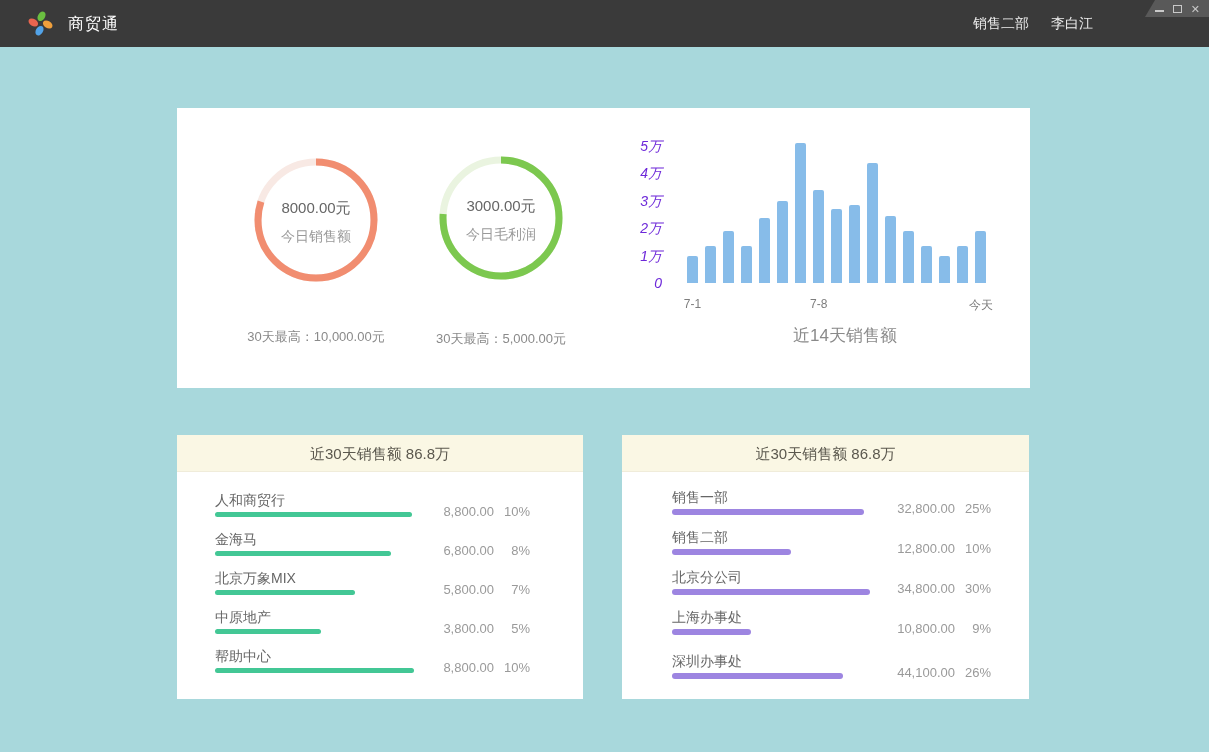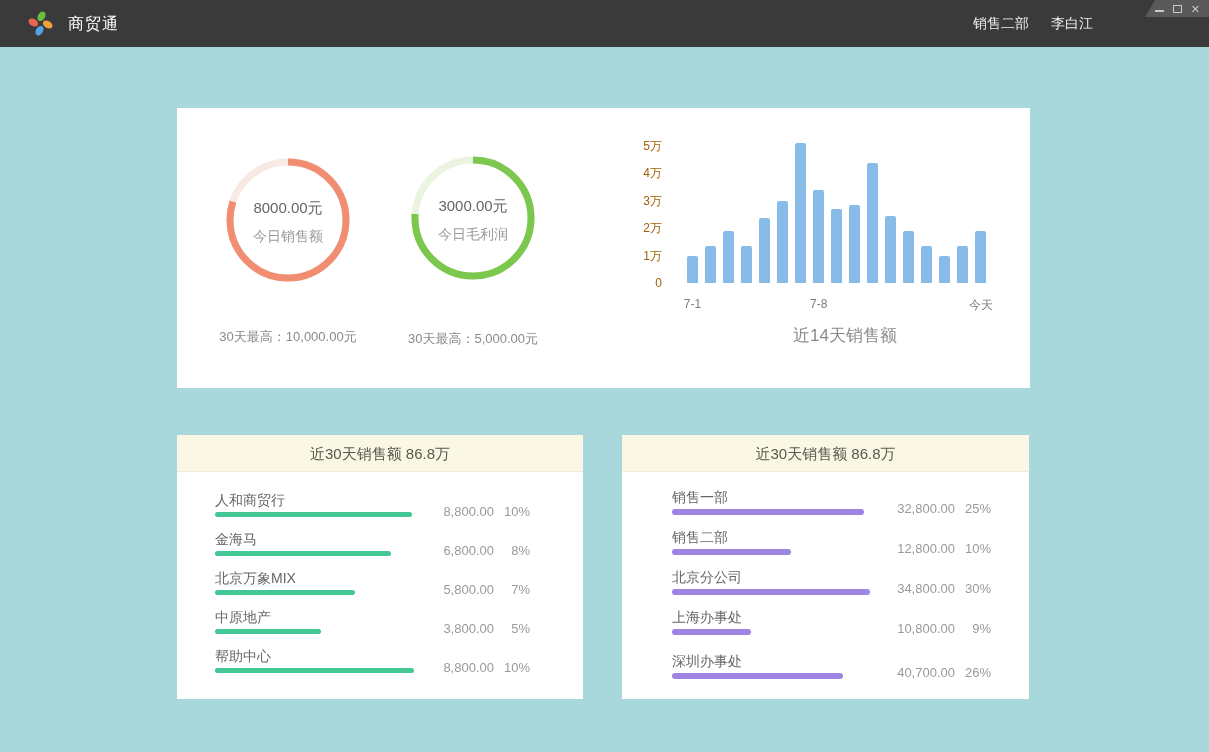--- a/index.html
+++ b/index.html
@@ -21,36 +21,36 @@
   .wc-max-glyph  { display:block; width:9px; height:8px; border:1px solid #c9c9c9; }
   .wc-close      { color:#c9c9c9; font-size:11px; line-height:12px; }
 
   
   .card { position:absolute; background:#ffffff; }
   .top-card   { left:177px; top:108px; width:853px; height:280px; }
   .rank-card-left  { left:177px; top:435px; width:406px; height:264px; }
   .rank-card-right { left:622px; top:435px; width:407px; height:264px; }
 
   
-  .gauge { position:absolute; width:124px; height:124px; }
+  .gauge { position:absolute; width:124px; height:124px;margin-left:28px; }
   #gauge-0 { left:49px;  top:50px; }
   #gauge-1 { left:234px; top:48px; }
   .gauge svg { position:absolute; left:0; top:0; }
   .gauge-text { position:absolute; left:-20px; right:-20px; top:41px; text-align:center; }
   .gauge-value { font-size:15px; color:#666; }
   .gauge-label { font-size:14px; color:#999; margin-top:10px; }
   .gauge-caption { position:absolute; left:50%; transform:translateX(-50%); width:280px;
                    text-align:center; font-size:13px; color:#8a8a8a; line-height:16px; }
   #gauge-0 .gauge-caption { top:171px; }
   #gauge-1 .gauge-caption { top:175px; }
 
   
   .chart { position:absolute; left:0; top:0; width:853px; height:280px; }
   .chart .ylabel { position:absolute; left:415px; width:70px; text-align:right;
-                   font-size:12px; color:#a16207; line-height:16px; }
+                   font-size:14px; color:#6d28d9; line-height:16px;font-style:italic; }
   .chart .plot { position:absolute; left:510px; top:34px; width:312px; height:141px; }
   .chart .bar { position:absolute; bottom:0; width:11px; background:#87bce9; border-radius:2px 2px 0 0; }
   .chart .xlabel { position:absolute; width:60px; text-align:center; top:189px;
                    font-size:12px; color:#7d7d7d; }
   .chart-caption { position:absolute; left:518px; top:220px; width:300px; text-align:center;
                    font-size:17px; color:#8a8a8a; line-height:16px; }
 
   
   .rank-header { position:absolute; left:0; top:0; right:0; height:37px; background:#faf7e4;
                  border-bottom:1px solid #f0ecda; text-align:center; line-height:37px;
@@ -236,20 +236,20 @@
     <div class="rank-bar" style="width: 79px; background: rgb(157, 133, 225);"></div>
     <div class="rank-value">
       <span class="val">10,800.00</span>
       <span class="pct">9%</span>
     </div>
   </div>
         <div class="rank-row" style="top: 161px; margin-top: 15px;">
     <div class="rank-name">深圳办事处</div>
     <div class="rank-bar" style="width: 171px; background: rgb(157, 133, 225);"></div>
     <div class="rank-value">
-      <span class="val">40,700.00</span>
+      <span class="val">44,100.00</span>
       <span class="pct">26%</span>
     </div>
   </div>
       </div>
   </div>
 
 </div>
 
 </body></html>

